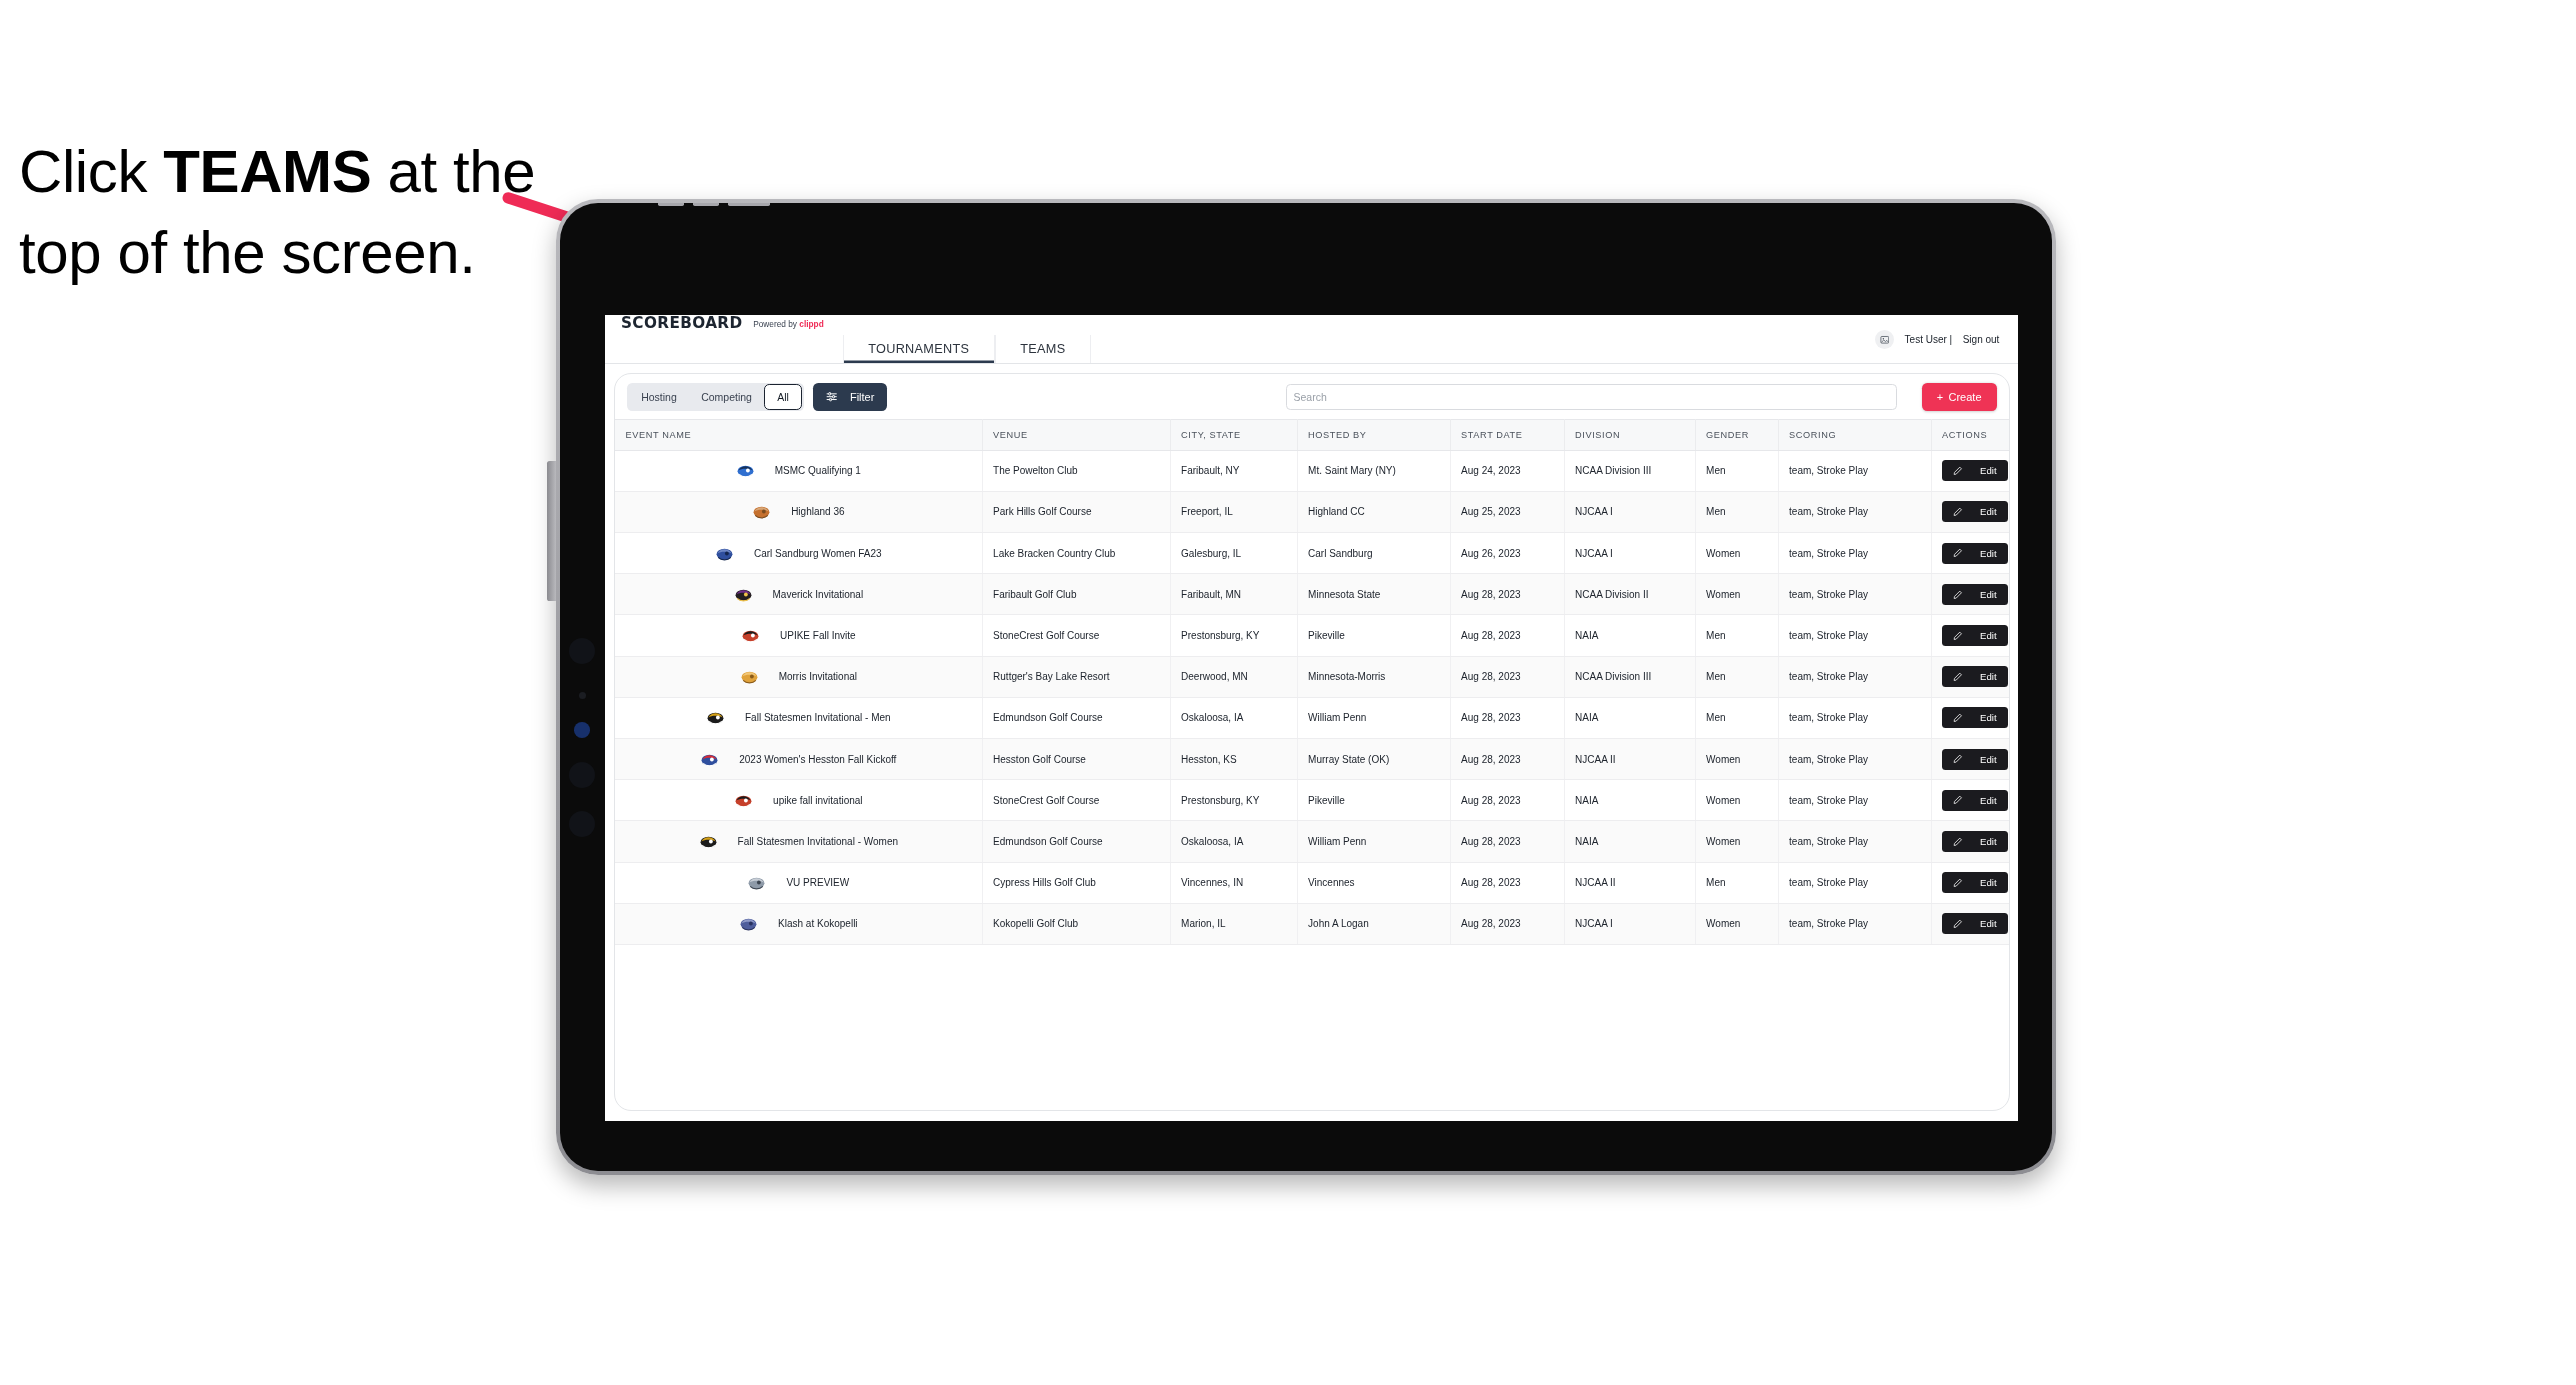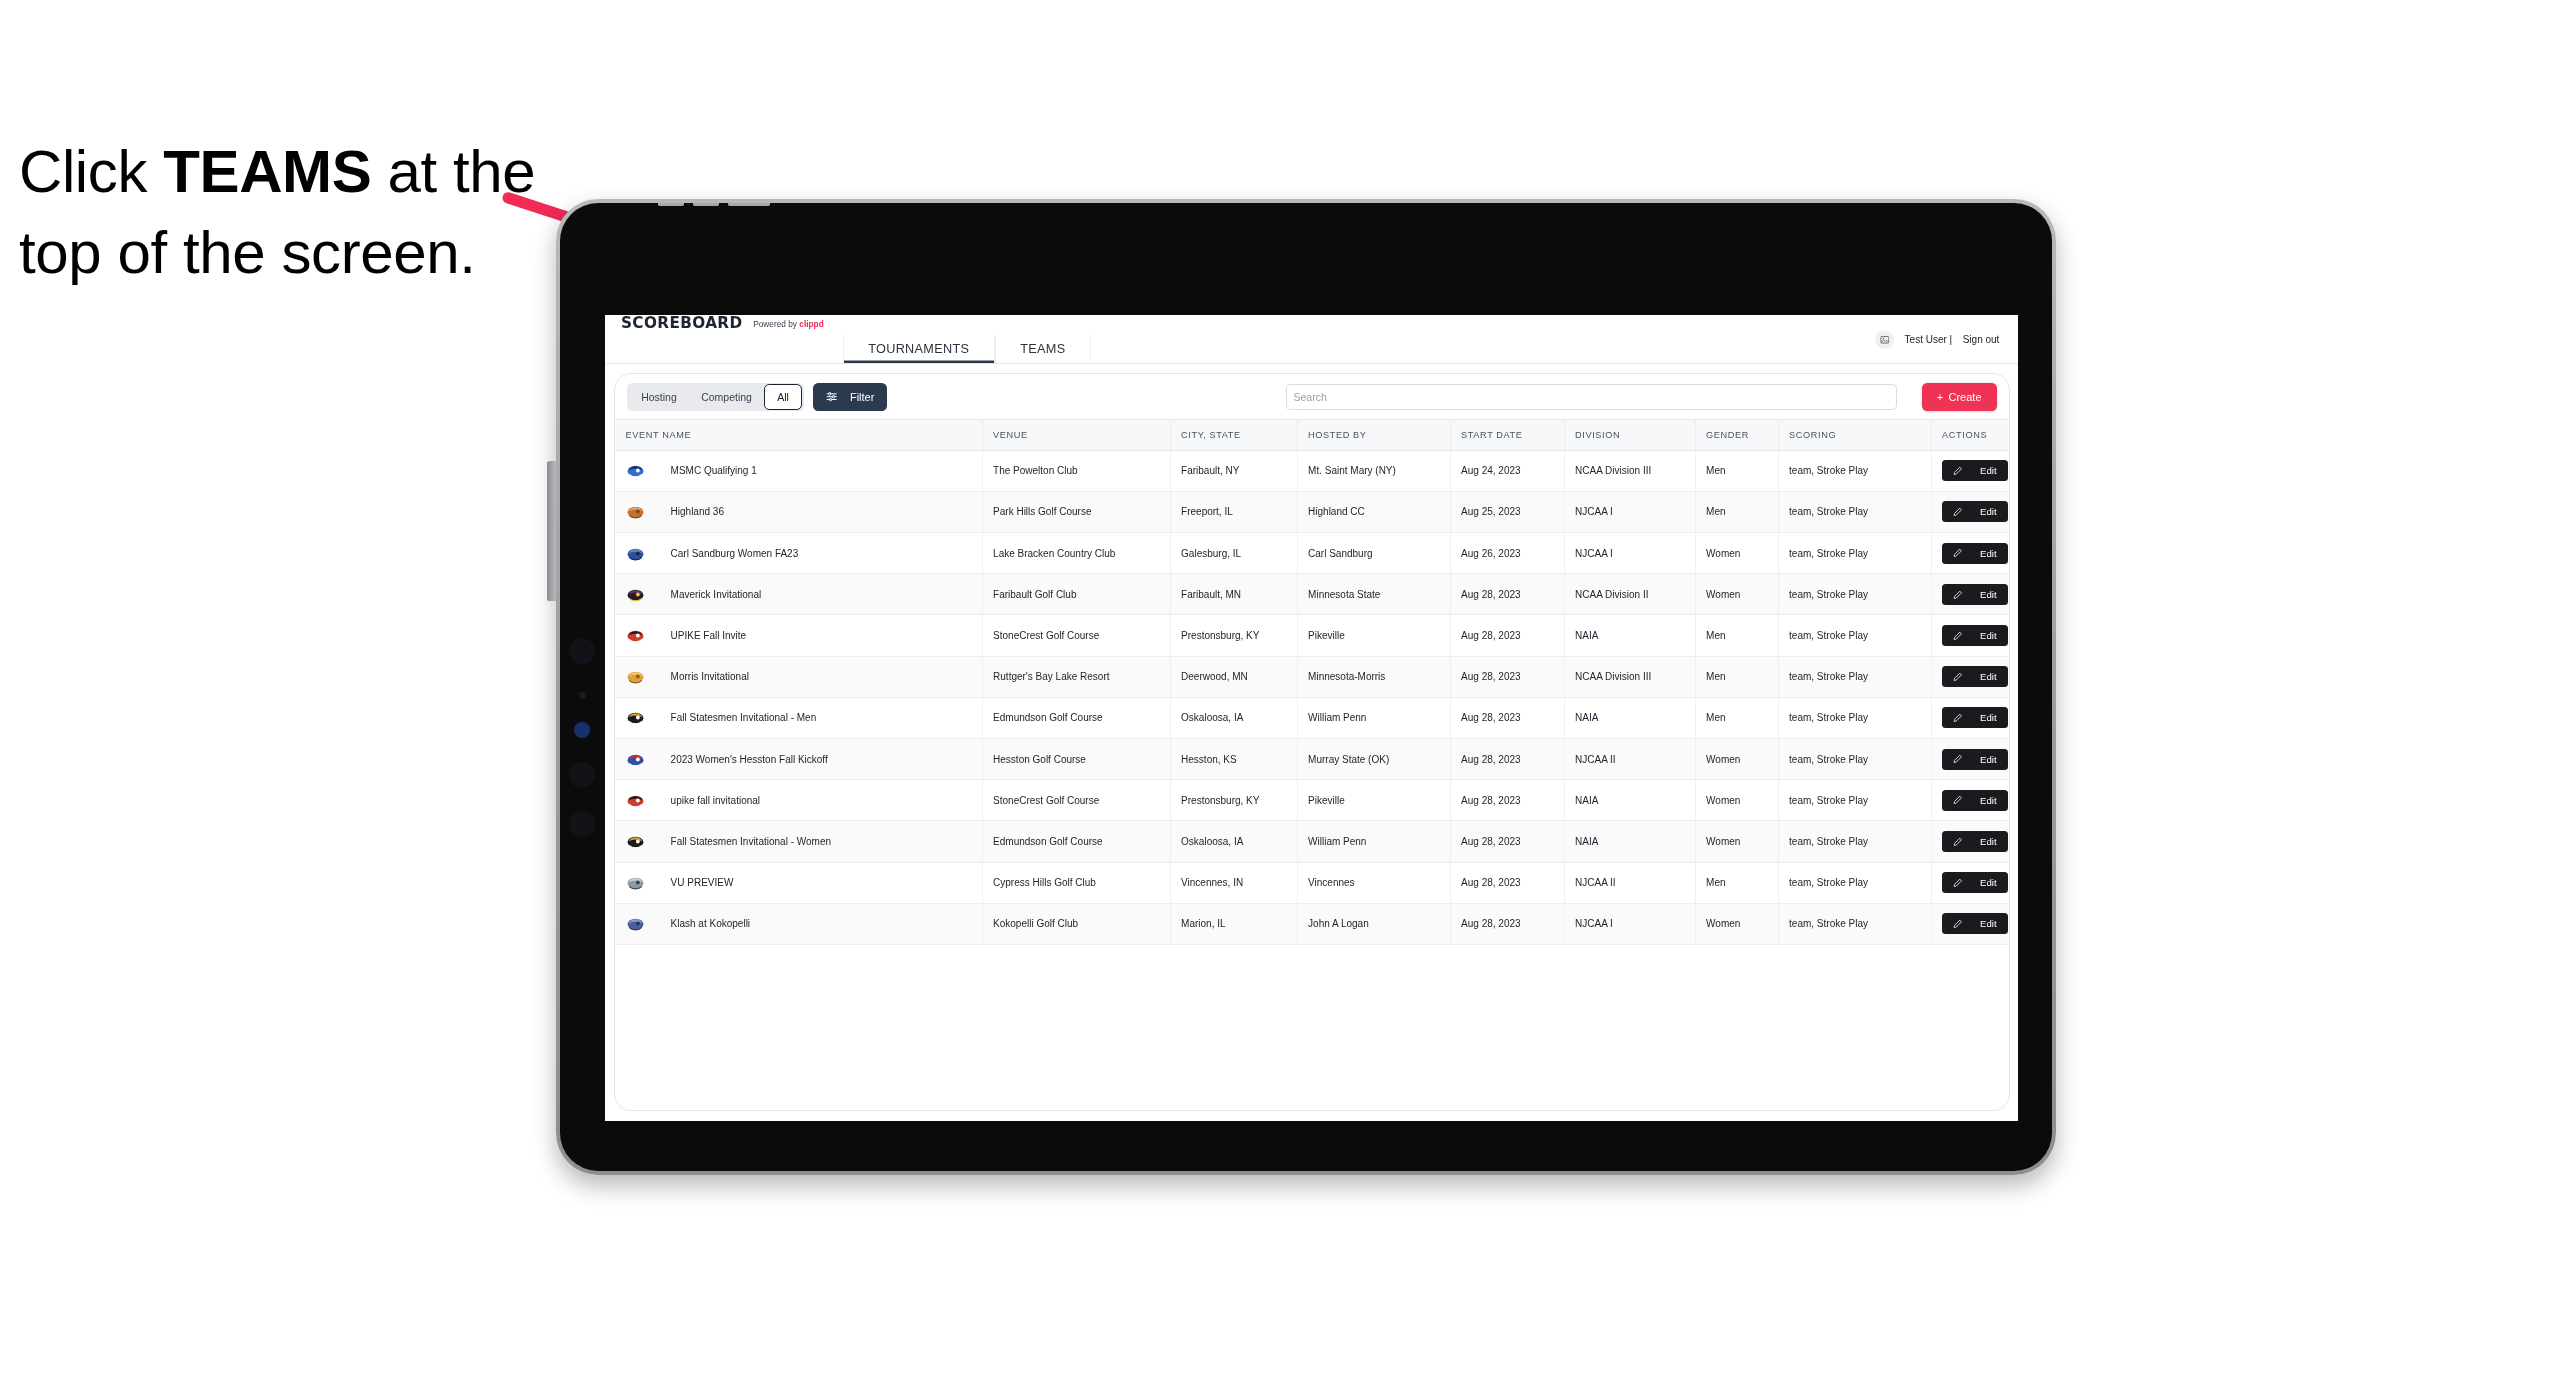--- a/index.html
+++ b/index.html
@@ -197,21 +197,21 @@
   .c-name { width: 367px; }
   .c-venue { width: 188px; }
   .c-city { width: 127px; }
   .c-host { width: 153px; }
   .c-date { width: 114px; }
   .c-div { width: 131px; }
   .c-gender { width: 83px; }
   .c-score { width: 153px; }
   .c-actions { width: 153px; }
 
-  .name-cell { display:flex; align-items:center; gap:26px; }
+  .name-cell { display:flex; align-items:center; gap:20px;justify-content:center; }
   .team-logo {
     width: 19px; height: 19px; flex: 0 0 19px;
     border-radius: 2.6px;
     display:block;
   }
   .edit-btn {
     display:inline-flex; align-items:center; gap:17px;
     background:#1b1b1f; color:#fff;
     height: 21px; padding: 0 11.4px; border-radius:3.5px;
     font-size: 9.6px; cursor:pointer; border:none;

